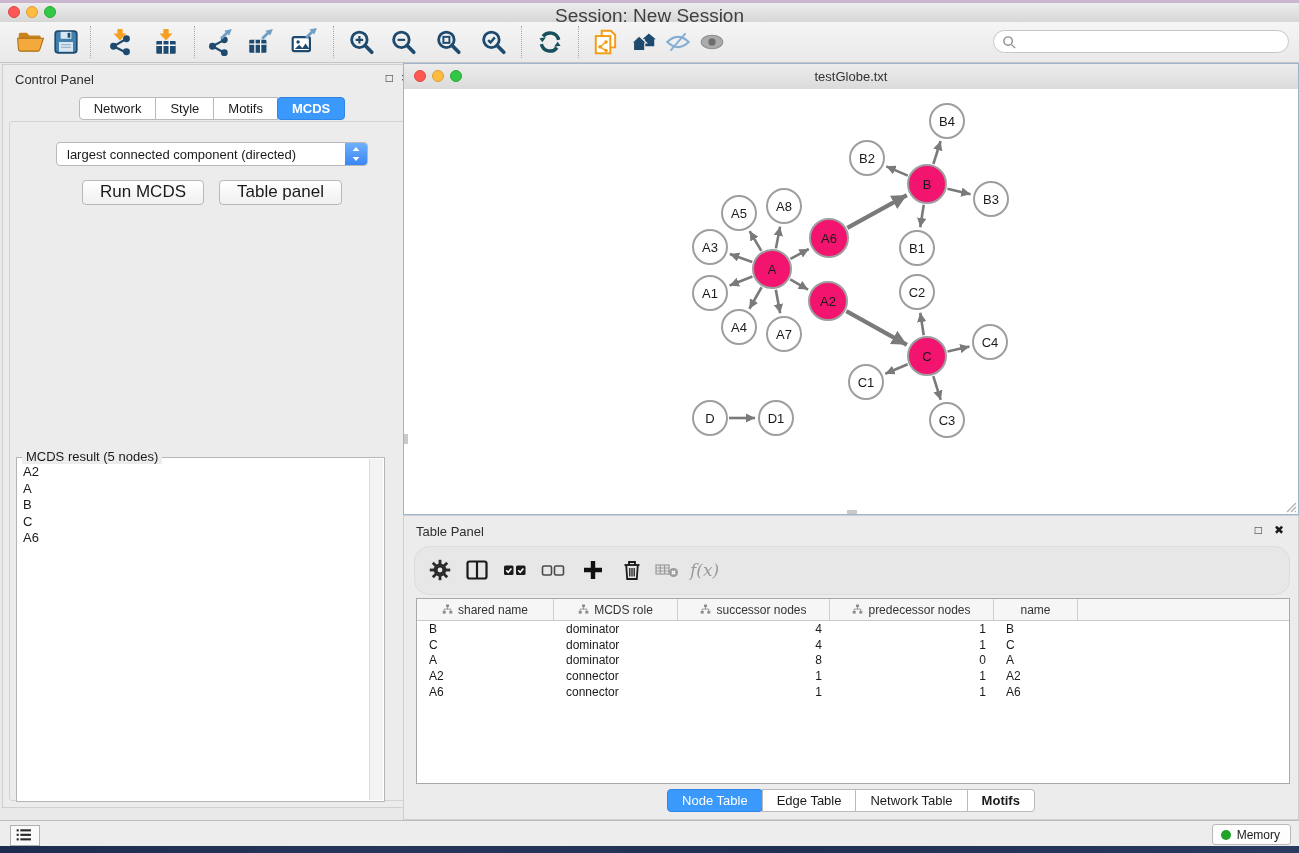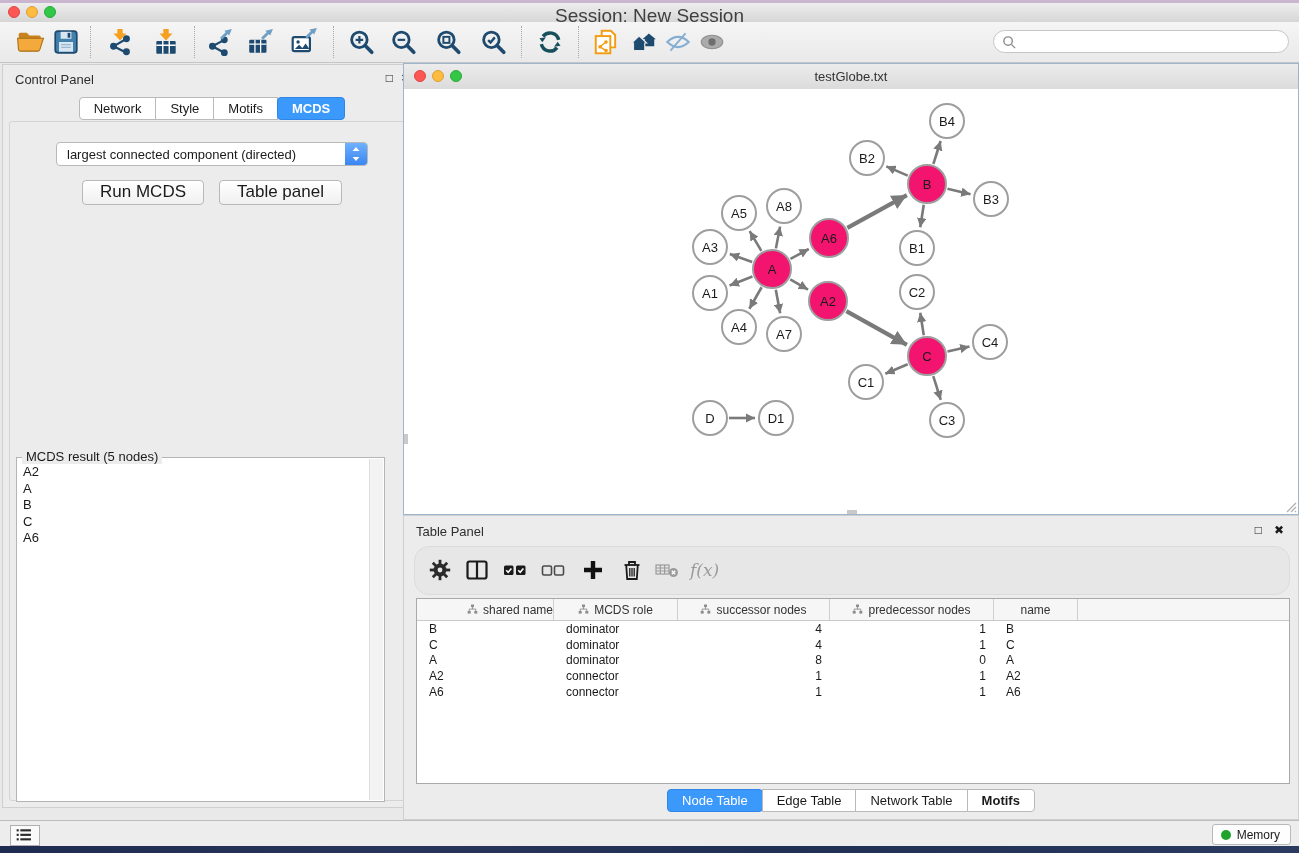--- a/index.html
+++ b/index.html
@@ -496,21 +496,21 @@
           </svg>
       </div>
       <div class="tb-icon" style="left:274px">
         <svg viewBox="0 0 40 26" width="40" height="26">
             <text x="1" y="19" font-family="DejaVu Serif, serif" font-style="italic" font-size="17" fill="#9a9a9a">f(x)</text>
           </svg>
       </div>
     </div>
     <div class="dtable">
       <div class="thead">
-          <div class="th" style="width: 137px; justify-content: flex-end;">
+          <div class="th" style="width: 137px;">
             <svg width="11" height="11" viewBox="0 0 11 11">
               <rect x="4" y="0.5" width="3" height="2.6" fill="#8d8d8d"></rect>
               <rect x="0.7" y="7" width="3" height="2.6" fill="#8d8d8d"></rect>
               <rect x="7.3" y="7" width="3" height="2.6" fill="#8d8d8d"></rect>
               <path d="M5.5 3.1v2M2.2 7V5.1h6.6V7" stroke="#8d8d8d" fill="none" stroke-width="0.9"></path>
             </svg>
             <span>shared name</span>
           </div>
           <div class="th" style="width: 124px;">
             <svg width="11" height="11" viewBox="0 0 11 11">

